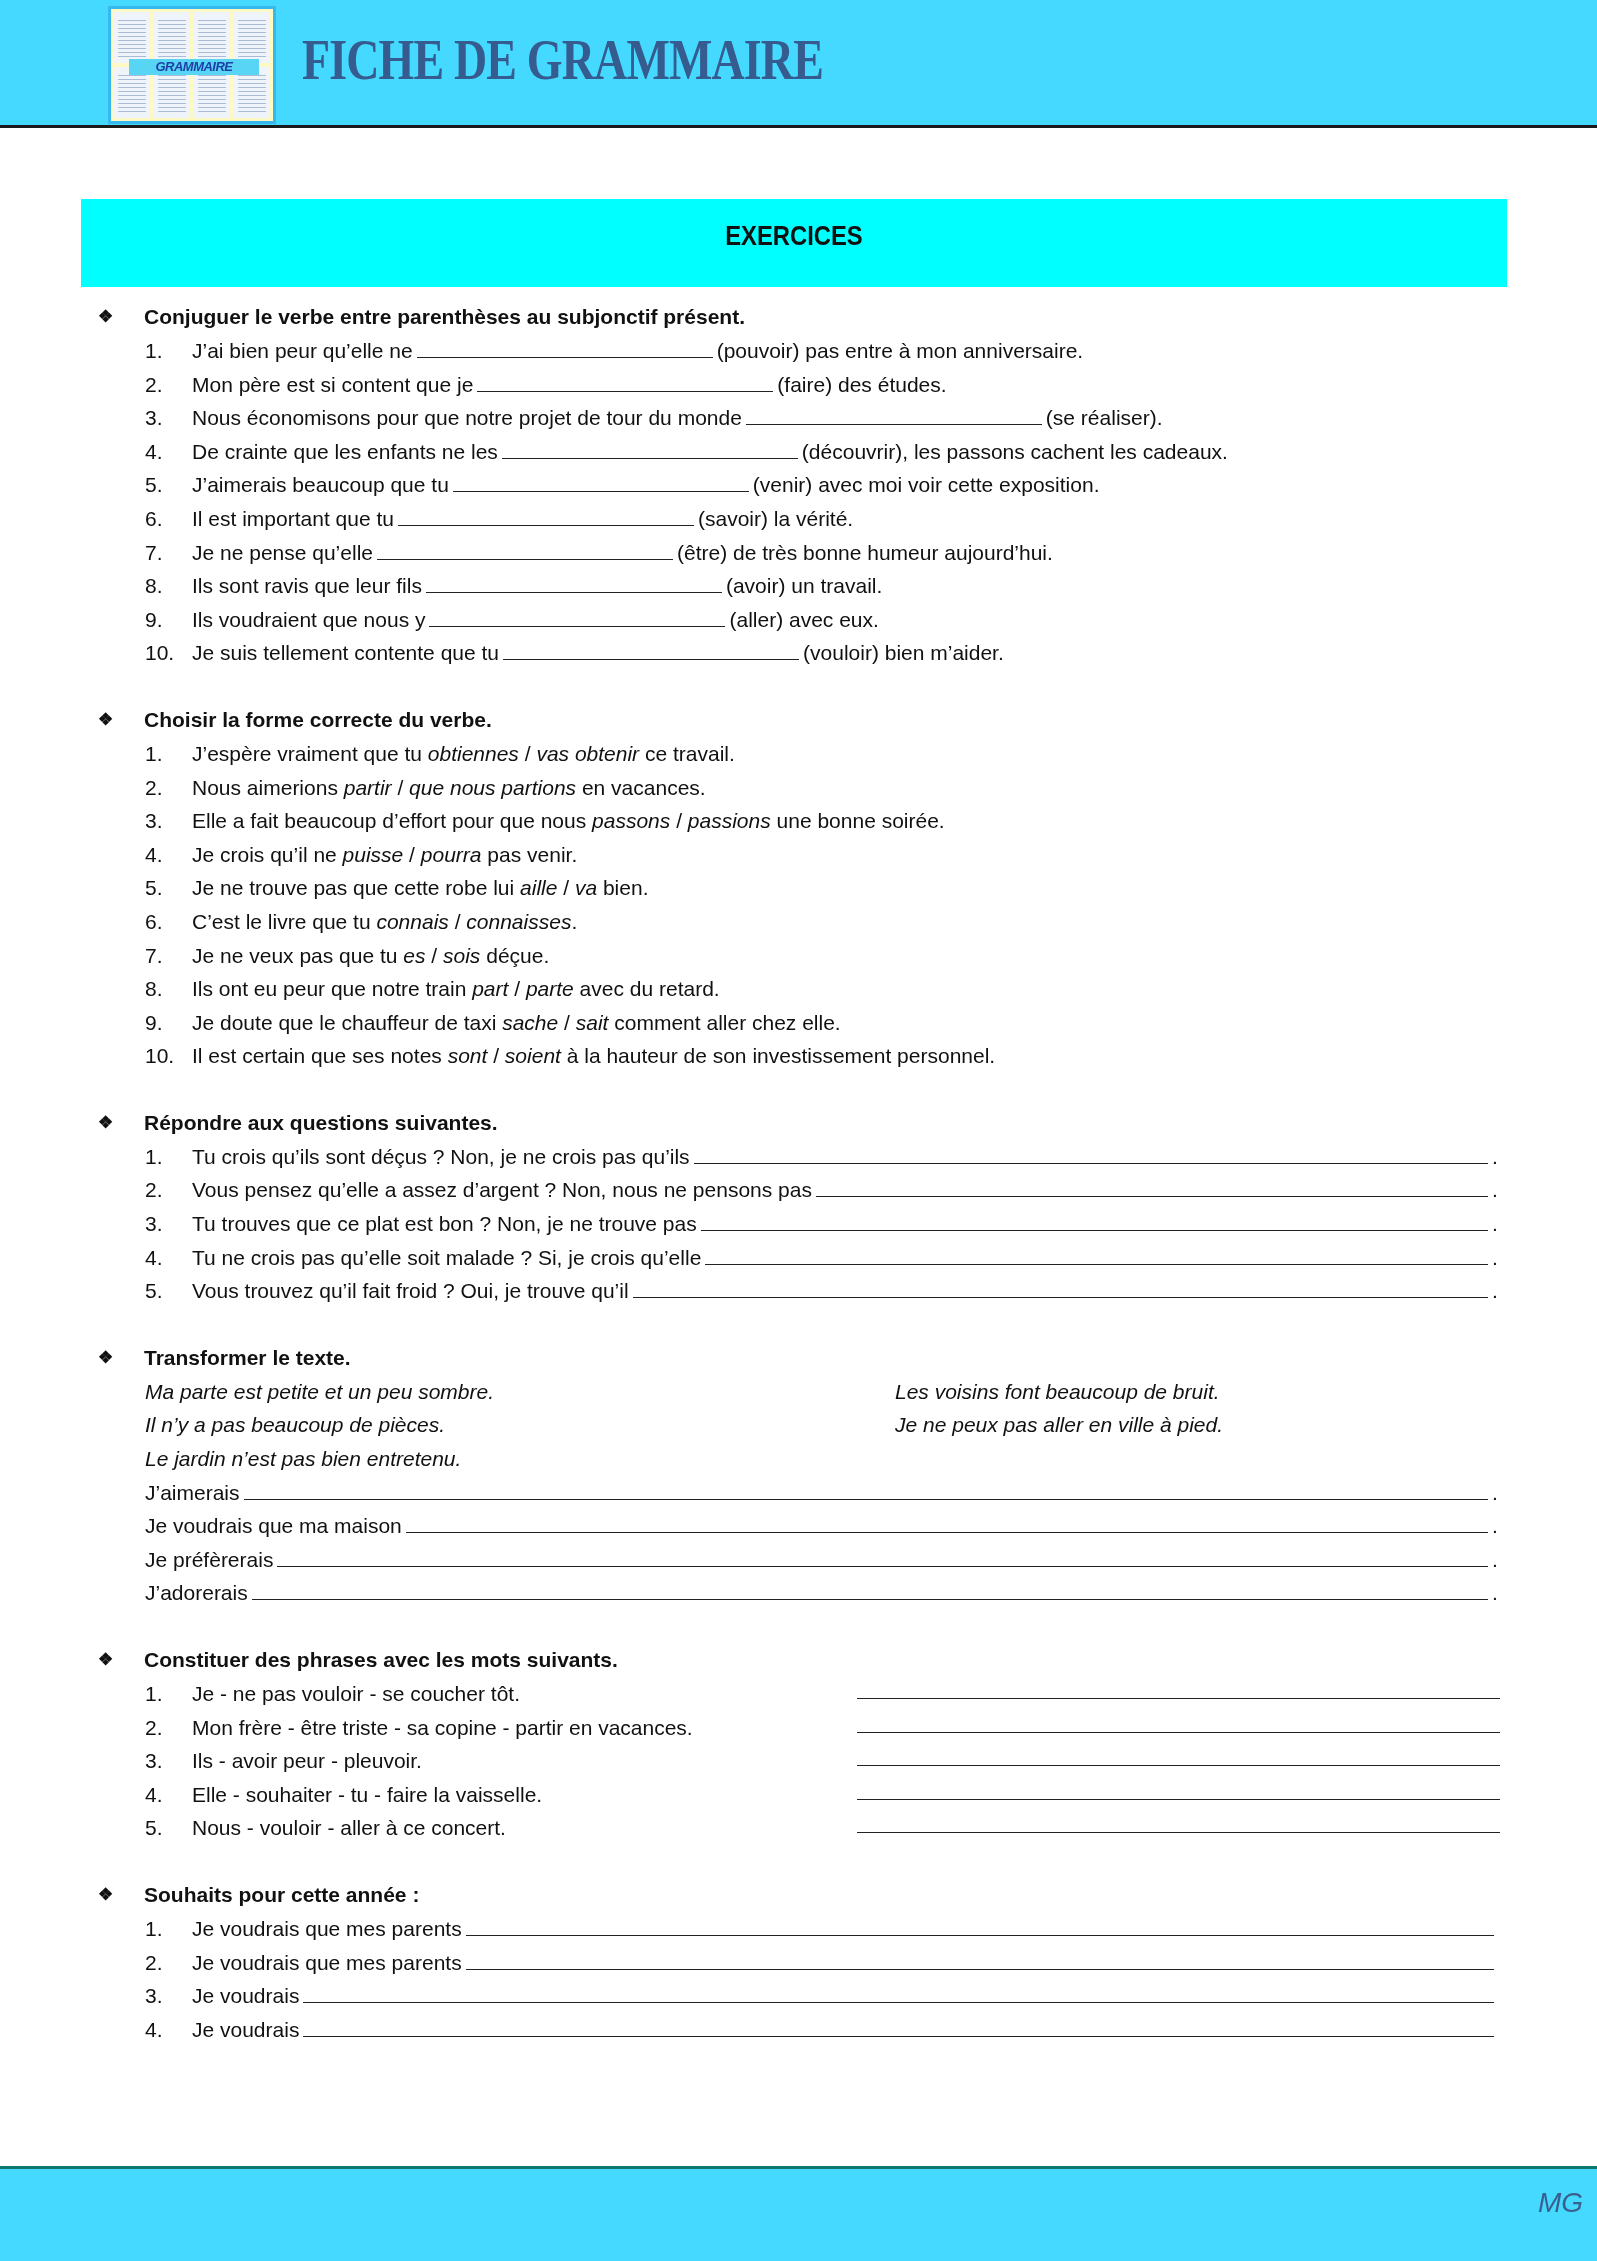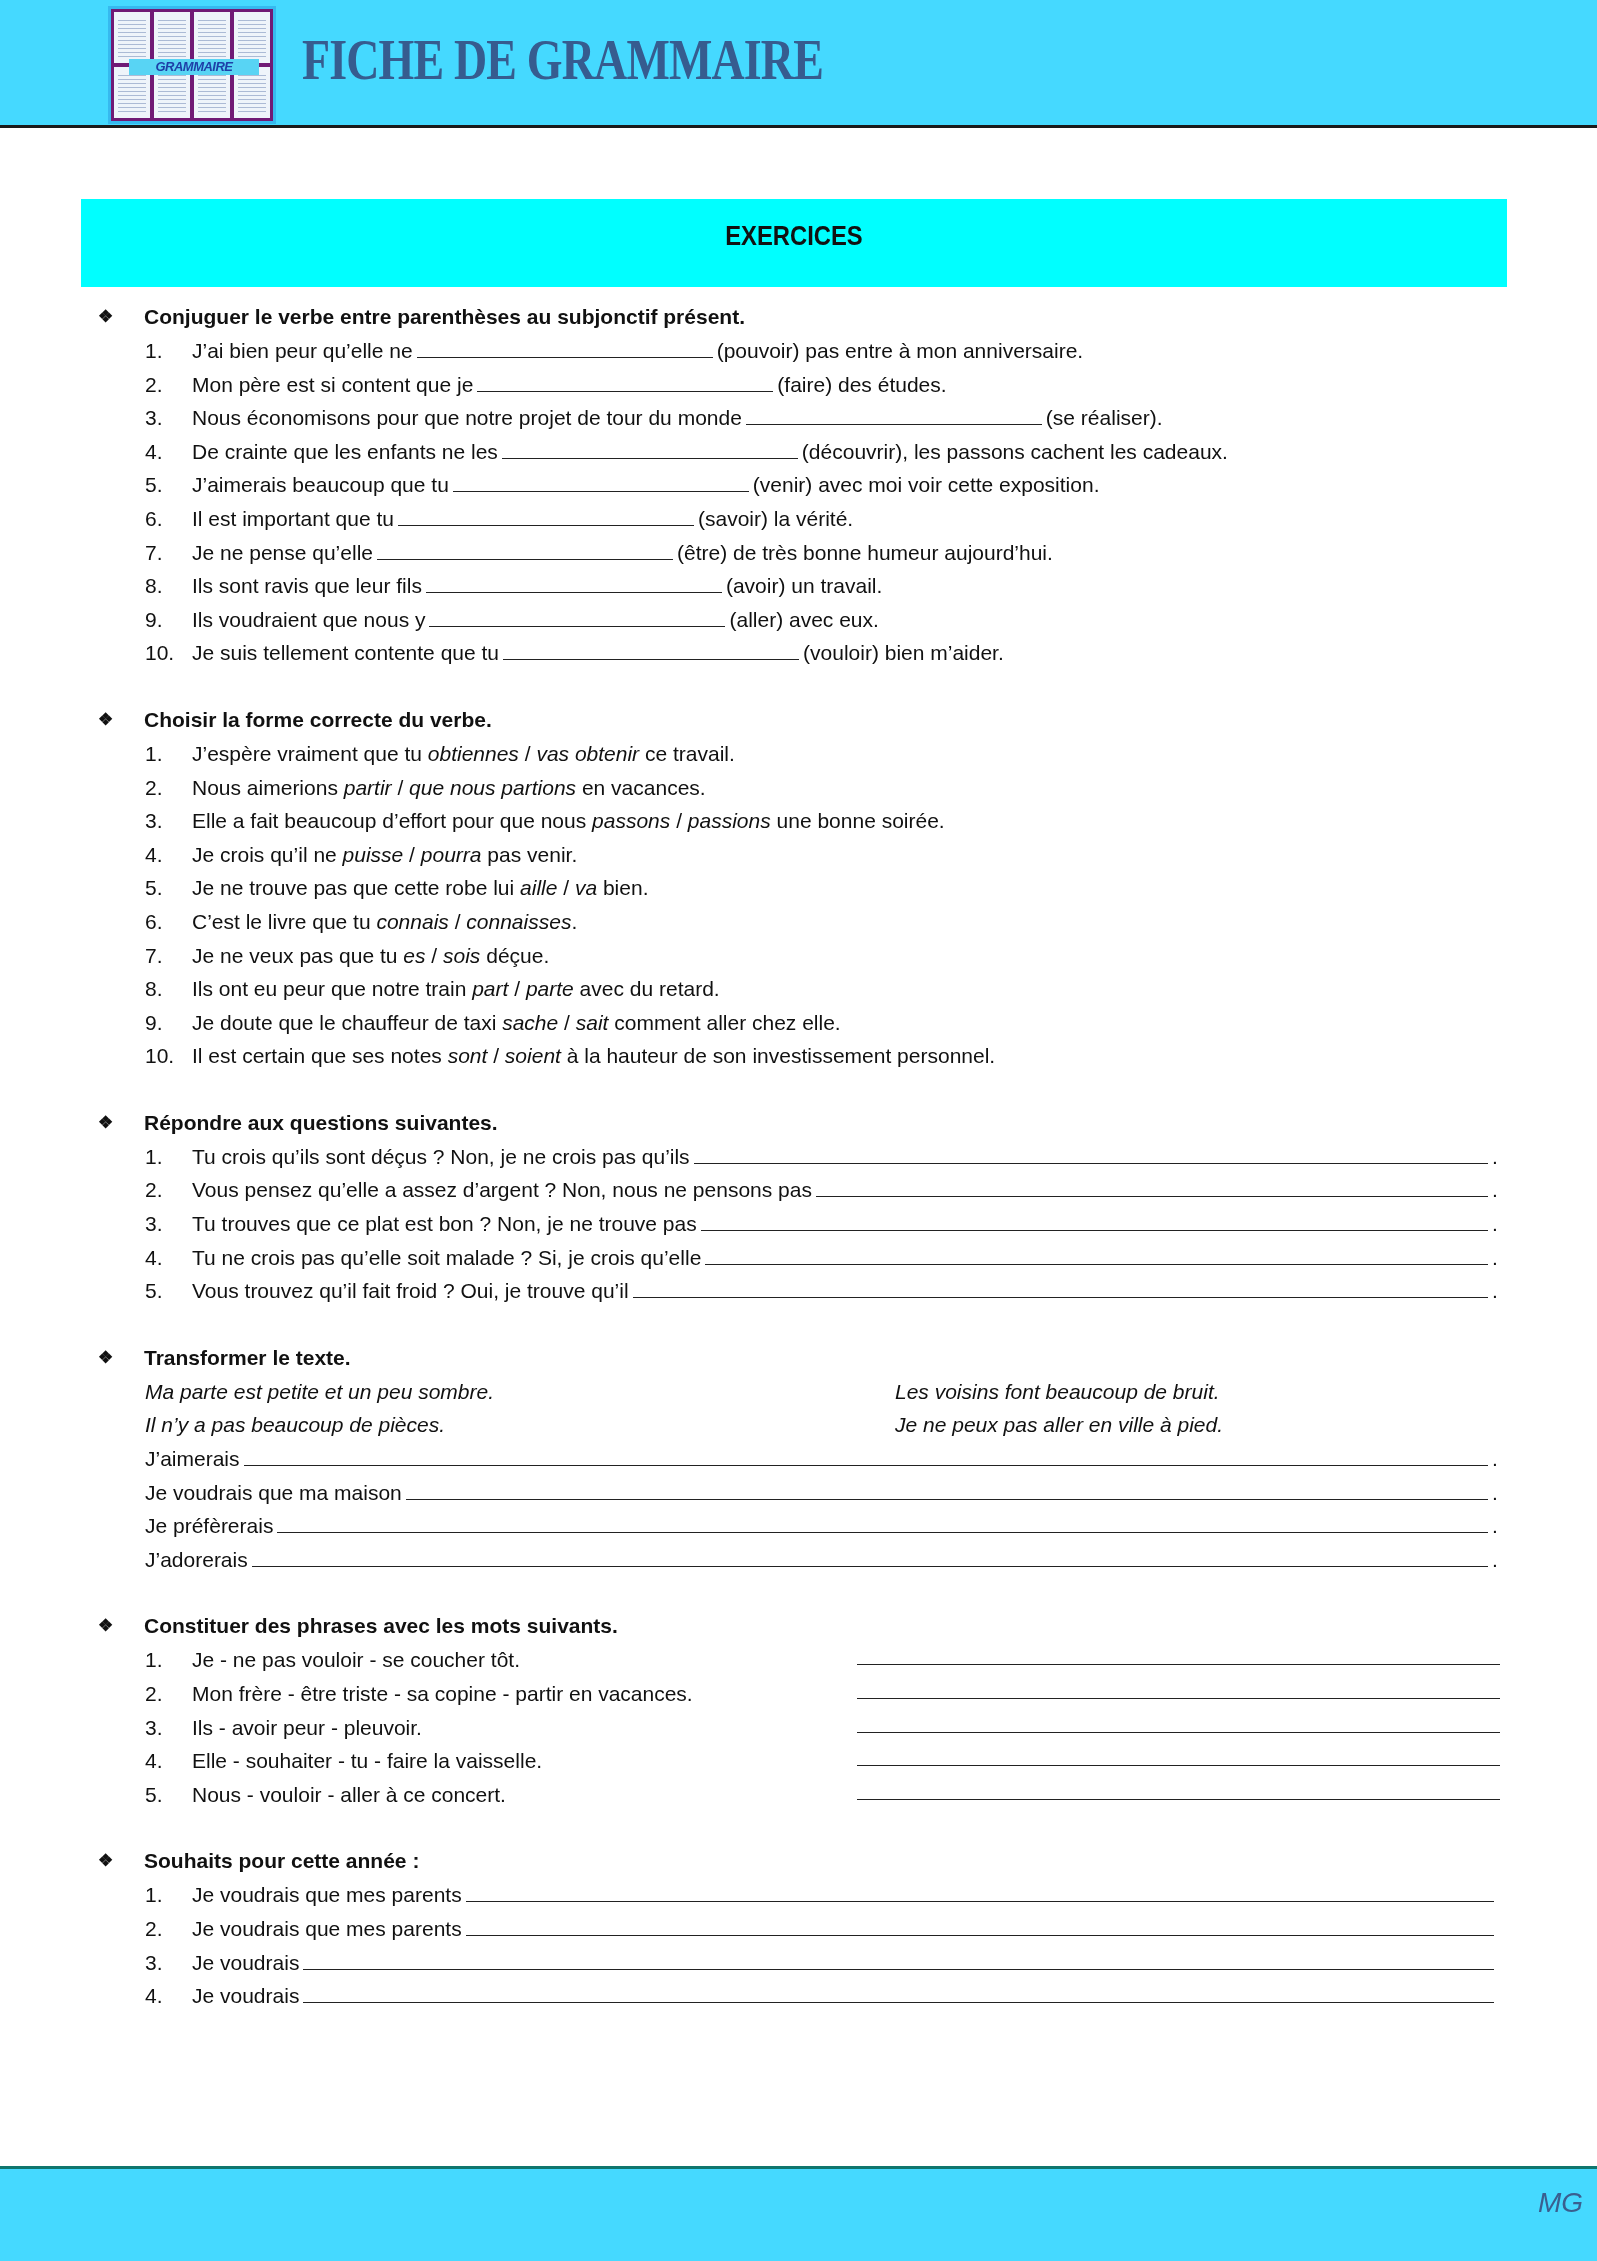--- a/index.html
+++ b/index.html
@@ -1,21 +1,21 @@
 <!DOCTYPE html>
 <html><head>
 <meta charset="utf-8">
 <style>
   * { box-sizing: border-box; margin: 0; padding: 0; }
   html, body { width: 1597px; height: 2261px; background: #ffffff; overflow: hidden; }
   body { position: relative; font-family: "Liberation Sans", sans-serif; color: #111; }
 
   
   .header { position: absolute; left: 0; top: 0; width: 1597px; height: 128px; background: #45d9ff; border-bottom: 3px solid #1a1a1a; }
-  .logo { position: absolute; left: 108px; top: 6px; width: 168px; height: 118px; background: #701a75; border: 3px solid #36b9ef; display: grid; grid-template-columns: repeat(4, 1fr); grid-template-rows: 1fr 1fr; gap: 4px; padding: 3px; }
+  .logo { position: absolute; left: 108px; top: 6px; width: 168px; height: 118px; background: #fef9c3; border: 3px solid #36b9ef; display: grid; grid-template-columns: repeat(4, 1fr); grid-template-rows: 1fr 1fr; gap: 4px; padding: 3px; }
   .logo .pg { background: #eef4fa; position: relative; overflow: hidden; }
   .logo .pg::before { content: ""; position: absolute; left: 4px; right: 4px; top: 8px; height: 40px; background: repeating-linear-gradient(#9aaccc 0 1px, transparent 1px 4px); opacity: .8; }
   .logo .badge { position: absolute; left: 18px; top: 50px; width: 130px; height: 16px; background: #58d4f4; color: #1e3fa8; font-family: "Liberation Sans", sans-serif; font-weight: bold; font-style: italic; font-size: 13px; text-align: center; line-height: 16px; letter-spacing: -0.5px; }
   .brand-title { position: absolute; left: 302px; top: 32px; font-family: "Liberation Serif", serif; font-weight: bold; font-size: 56px; color: #365c8f; letter-spacing: -1px; transform: scaleX(0.82); transform-origin: left center; line-height: 1; }
 
   
   .band { position: absolute; left: 81px; top: 199px; width: 1426px; height: 88px; background: #00ffff; text-align: center; line-height: 74px; font-family: "Liberation Sans", sans-serif; font-weight: bold; font-size: 28px; color: #111; }
   .band span { display: inline-block; transform: scaleX(0.85); }
 
   
@@ -97,20 +97,21 @@
         <div class="item"><span class="num">3.</span><span>Tu trouves que ce plat est bon ? Non, je ne trouve pas</span><span class="blank" style="width: 787.297px;"></span><span>.</span></div>
         <div class="item"><span class="num">4.</span><span>Tu ne crois pas qu’elle soit malade ? Si, je crois qu’elle</span><span class="blank" style="width: 782.688px;"></span><span>.</span></div>
         <div class="item"><span class="num">5.</span><span>Vous trouvez qu’il fait froid ? Oui, je trouve qu’il</span><span class="blank" style="width: 855.438px;"></span><span>.</span></div>
       </div>
   </div>
 
   <div class="section">
     <div class="sec-head"><span class="diamond">❖</span><span>Transformer le texte.</span></div>
     <div class="free two-col"><span class="it">Ma parte est petite et un peu sombre.</span><span class="right">Les voisins font beaucoup de bruit.</span></div>
     <div class="free two-col"><span class="it">Il n’y a pas beaucoup de pièces.</span><span class="right">Je ne peux pas aller en ville à pied.</span></div>
+    <div class="free"><span class="it">Le jardin n’est pas bien entretenu.</span></div>
     <div id="s4-items">
         <div class="free"><span>J’aimerais</span><span class="blank" style="width: 1244.47px;"></span><span>.</span></div>
         <div class="free"><span>Je voudrais que ma maison</span><span class="blank" style="width: 1082.19px;"></span><span>.</span></div>
         <div class="free"><span>Je préfèrerais</span><span class="blank" style="width: 1210.61px;"></span><span>.</span></div>
         <div class="free"><span>J’adorerais</span><span class="blank" style="width: 1236.28px;"></span><span>.</span></div>
       </div>
   </div>
 
   <div class="section">
     <div class="sec-head"><span class="diamond">❖</span><span>Constituer des phrases avec les mots suivants.</span></div>

